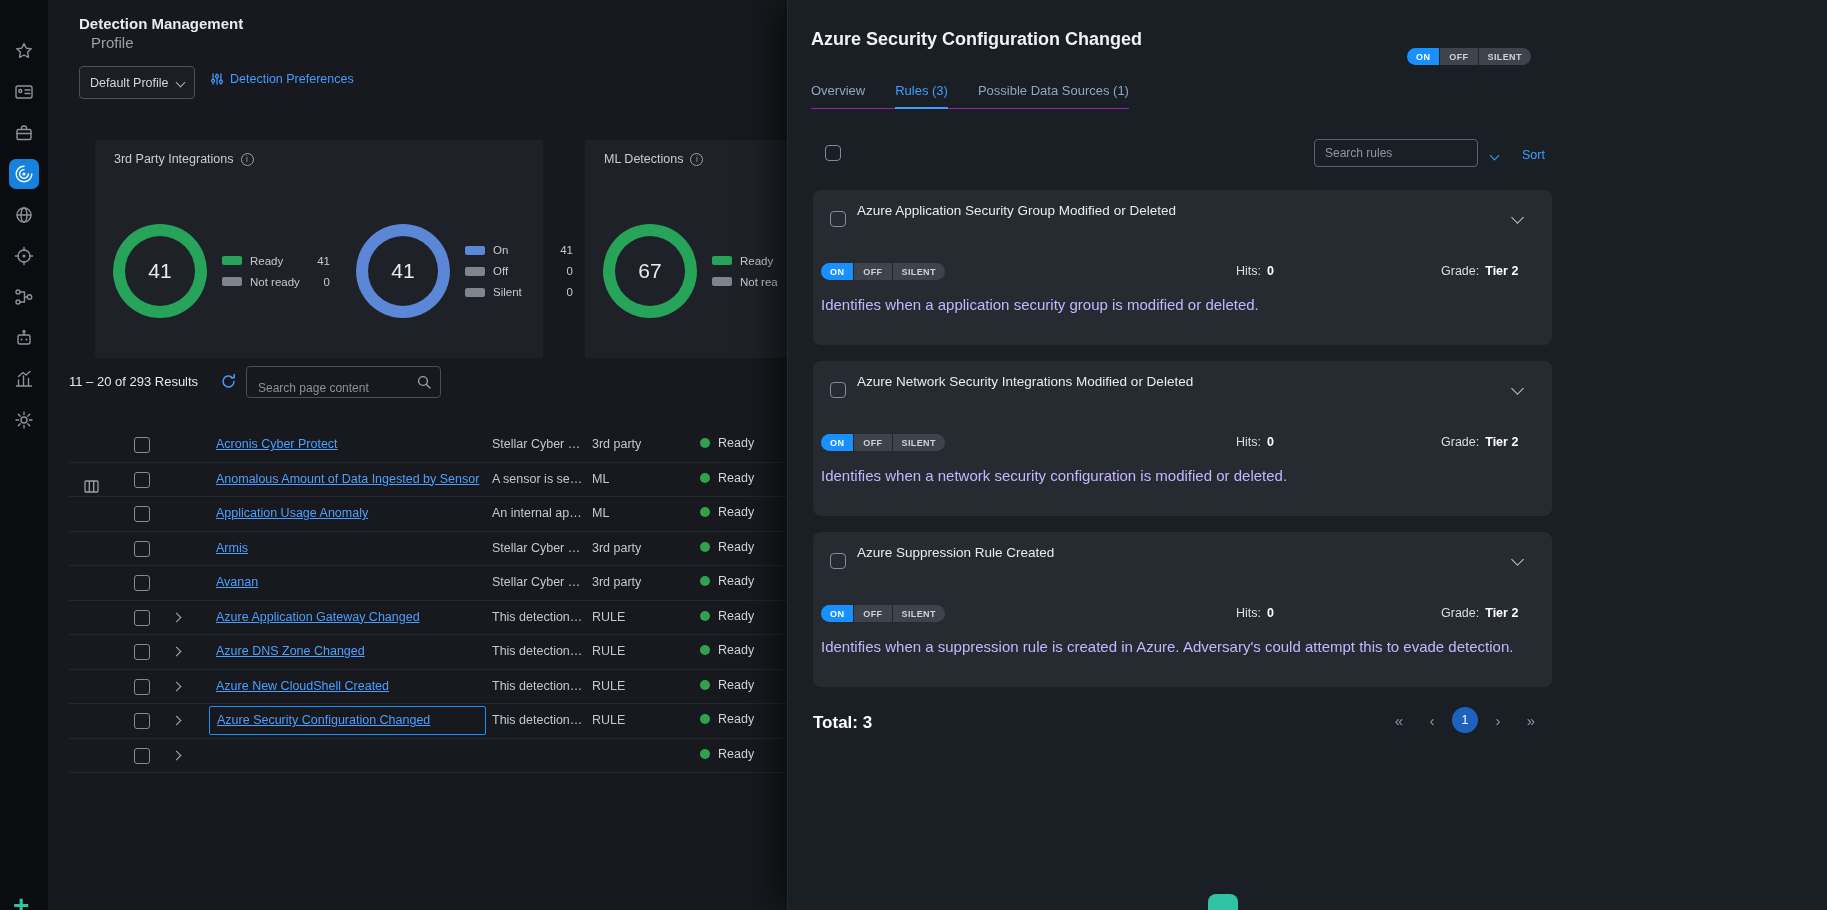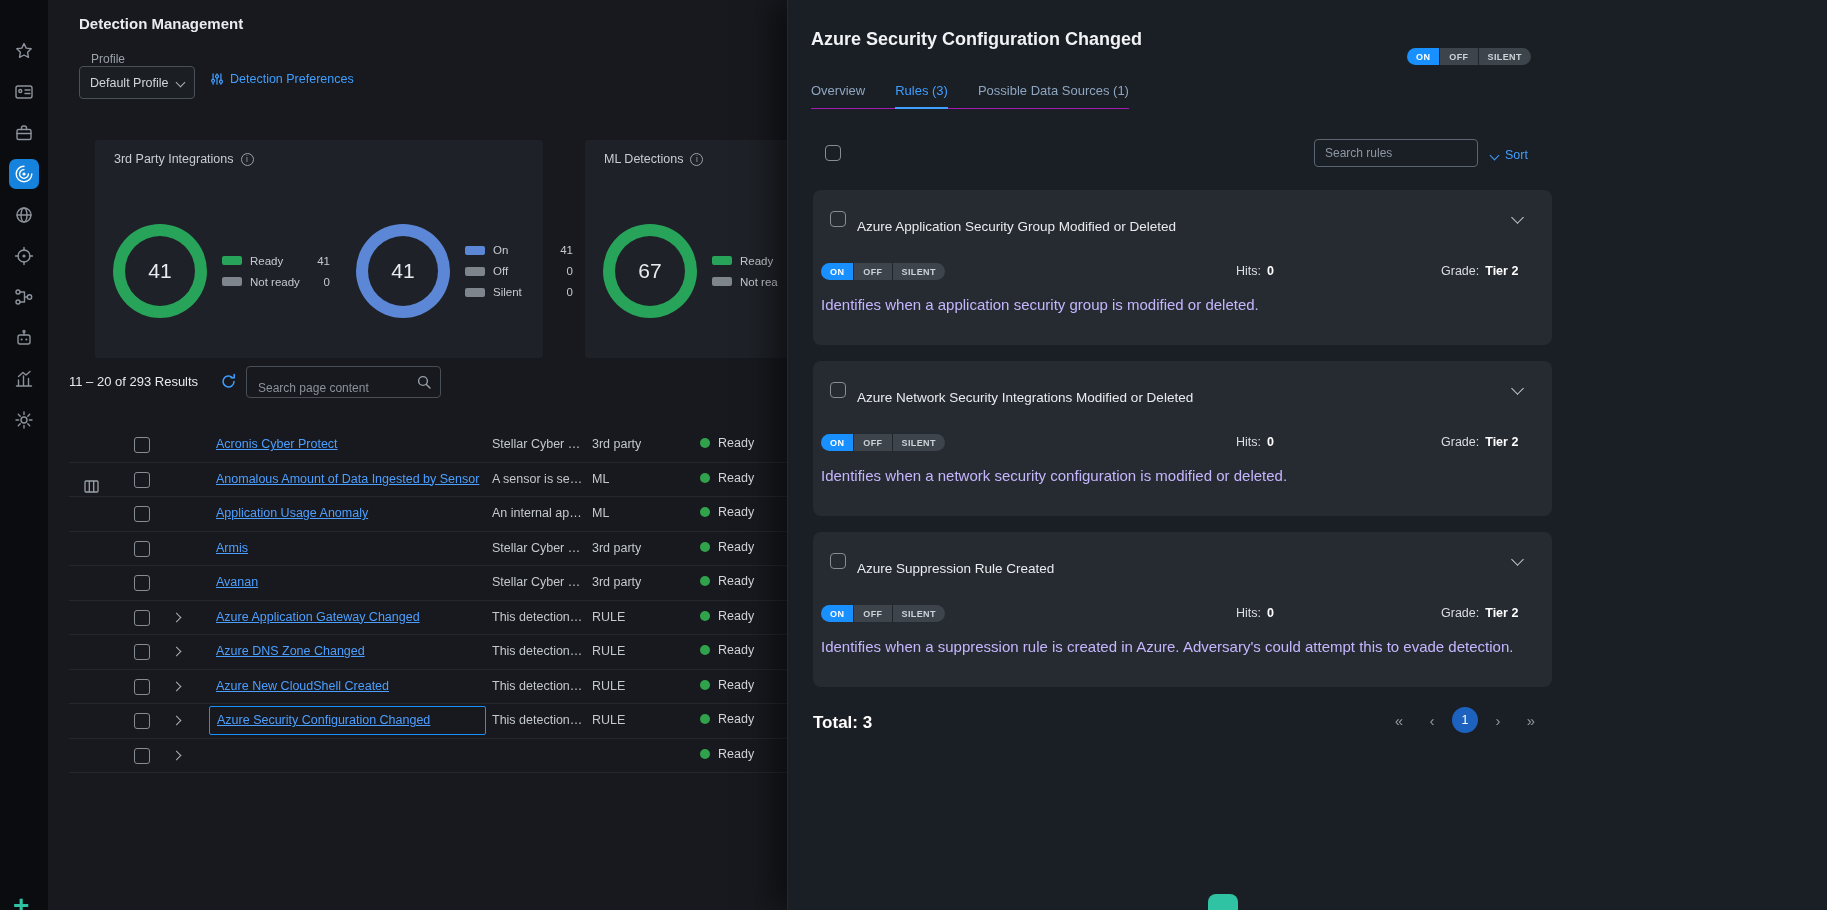--- a/index.html
+++ b/index.html
@@ -10,21 +10,21 @@
   
   #sidebar{position:absolute;left:0;top:0;width:48px;height:100%;background:#0a0c0f;z-index:30;display:flex;flex-direction:column;align-items:center;padding-top:40px;gap:19px}
   .side-item{width:22px;height:22px;display:flex;align-items:center;justify-content:center;color:#8d939c;flex:0 0 auto;cursor:pointer}
   .side-item svg{width:20px;height:20px;stroke:currentColor;fill:none;stroke-width:1.4;stroke-linecap:round;stroke-linejoin:round}
   .side-item.active{width:30px;height:30px;border-radius:7px;background:#1583de;color:#fff;margin:-4px 0}
   #side-fab{position:absolute;left:13px;bottom:-10px;color:#2fc3a4;font-size:28px;font-weight:700;z-index:31;line-height:1}
 
   
   #main{position:absolute;left:48px;top:0;width:1050px;height:100%;z-index:1}
   .page-title{position:absolute;left:31px;top:15px;font-size:15px;font-weight:bold;color:#e9ebee}
-  .profile-label{position:absolute;left:43px;top:52px;font-size:12px;color:#9aa1a9}
+  .profile-label{position:absolute;left:43px;top:34px;font-size:15px;color:#9aa1a9}
   .profile-select{position:absolute;left:31px;top:66px;width:116px;height:33px;border:1px solid #4a515a;border-radius:4px;background:#1b1e23;display:flex;align-items:center;justify-content:space-between;padding:0 10px;font-size:12.5px;color:#d3d7dc;cursor:pointer}
   .pref-link{position:absolute;left:162px;top:72px;display:flex;align-items:center;gap:6px;color:#3f9eff;font-size:12.5px;cursor:pointer}
 
   .card{position:absolute;top:140px;height:218px;background:#1e2127;border-radius:3px}
   #card-0{left:47px;width:448px}
   #card-1{left:537px;width:448px}
   .card-title{position:absolute;left:19px;top:12px;display:flex;align-items:center;gap:7px;font-size:12.5px;color:#c9cdd3}
   .info-i{width:13px;height:13px;border:1px solid #9aa1a9;border-radius:50%;color:#9aa1a9;font-size:8.5px;display:flex;align-items:center;justify-content:center;line-height:1}
   .donut-row{position:absolute;left:0;right:0;top:44px;bottom:0;display:flex;align-items:center;padding-left:18px;gap:26px}
   .donut-group{display:flex;align-items:center;gap:15px}
@@ -72,27 +72,27 @@
   .tgl .seg.on{background:#1890ff;color:#fff}
   .tgl .seg + .seg{border-left:1px solid #22262c}
   #state-toggle{position:absolute;left:619px;top:48px}
   #tabs{position:absolute;left:23px;top:83px;display:flex;gap:30px;border-bottom:1px solid #a21caf}
   .tab{font-size:13px;color:#8fa6c0;padding-bottom:10px;position:relative;cursor:pointer}
   .tab.active{color:#3f9eff}
   .tab.active::after{content:"";position:absolute;left:0;right:0;bottom:-1px;height:2px;background:#3f9eff}
   #panel-cb{position:absolute;left:37px;top:145px;border-radius:4px}
   .rules-search{position:absolute;left:526px;top:139px;width:164px;height:28px;border:1px solid #5a6472;border-radius:4px;background:#1a1e25;color:#d3d7dc;font-size:12px;padding:0 10px;outline:none;font-family:"Liberation Sans",sans-serif}
   .rules-search::placeholder{color:#8d97a3}
-  #sort{position:absolute;left:703px;top:148px;display:flex;align-items:center;gap:7px;color:#3f9eff;font-size:12.5px;cursor:pointer}
+  #sort{position:absolute;left:703px;top:148px;display:flex;align-items:center;gap:24px;color:#3f9eff;font-size:12.5px;cursor:pointer}
   #sort .chev{border-color:#3f9eff}
 
   #rules{position:absolute;left:25px;top:190px;width:739px}
   .rule-card{position:relative;height:155px;background:#262b32;border-radius:8px;margin-bottom:16px}
   .rule-card .cb{position:absolute;left:17px;top:21px;border-radius:4px}
-  .rule-title{position:absolute;left:44px;top:29px;font-size:13.5px;color:#e9ebee}
+  .rule-title{position:absolute;left:44px;top:13px;font-size:13.5px;color:#e9ebee}
   .rule-chev{position:absolute;right:30px;top:23px;width:9px;height:9px;border-width:1.8px;border-color:#c8cdd3;cursor:pointer}
   .rule-tgl{position:absolute;left:8px;top:73px}
   .rule-hits{position:absolute;left:423px;top:74px;font-size:12.5px;color:#dadde1}
   .rule-grade{position:absolute;left:628px;top:74px;font-size:12.5px;color:#dadde1}
   .rule-hits b,.rule-grade b{color:#fff;margin-left:6px}
   .rule-desc{position:absolute;left:8px;top:106px;font-size:15px;color:#c4b5fd}
 
   .total{position:absolute;left:25px;top:713px;font-size:17px;font-weight:bold;color:#fff}
   #pager{position:absolute;left:598px;top:707px;display:flex;align-items:center;gap:7px}
   .pg-btn{width:26px;height:26px;display:flex;align-items:center;justify-content:center;color:#949aa3;font-size:15px;cursor:pointer}

